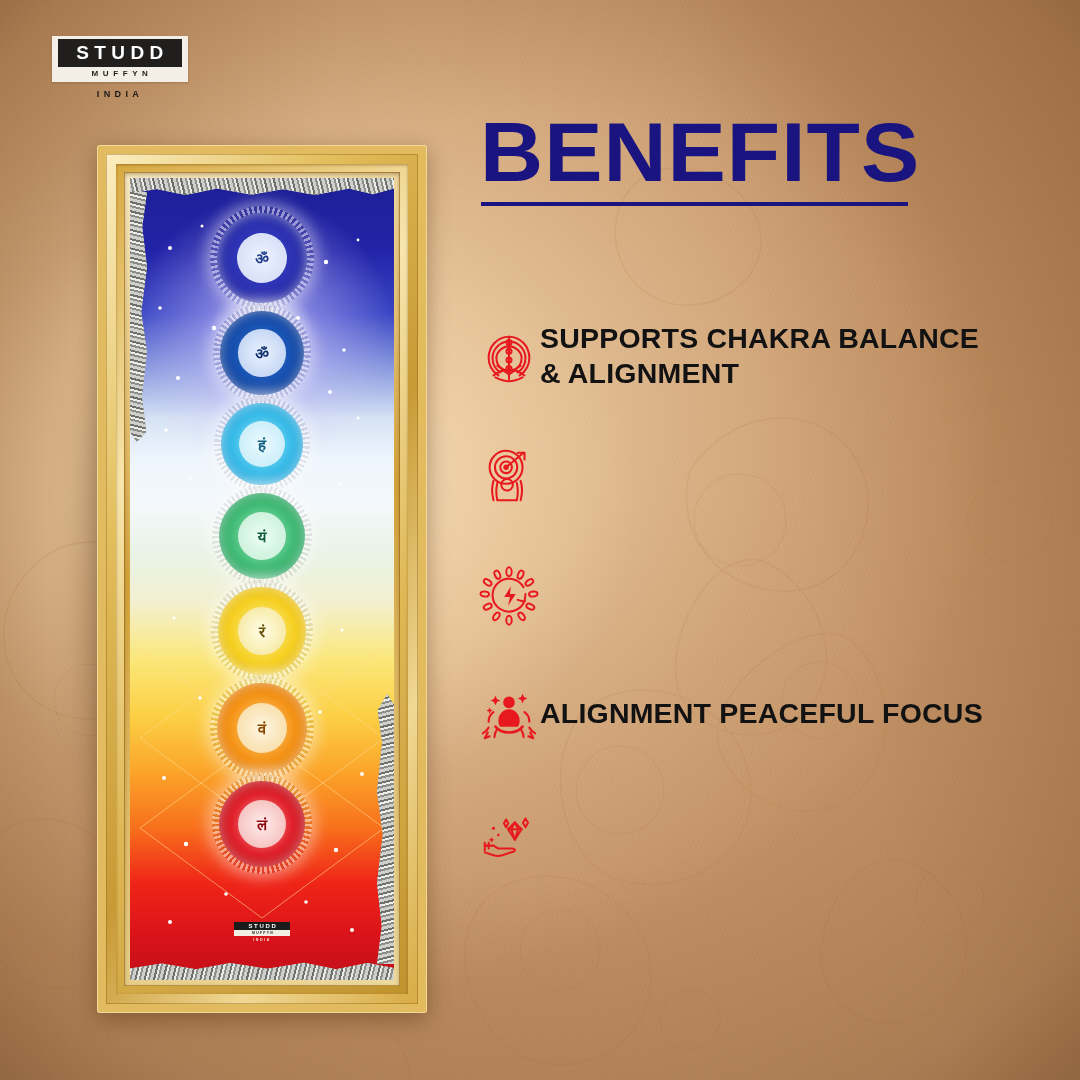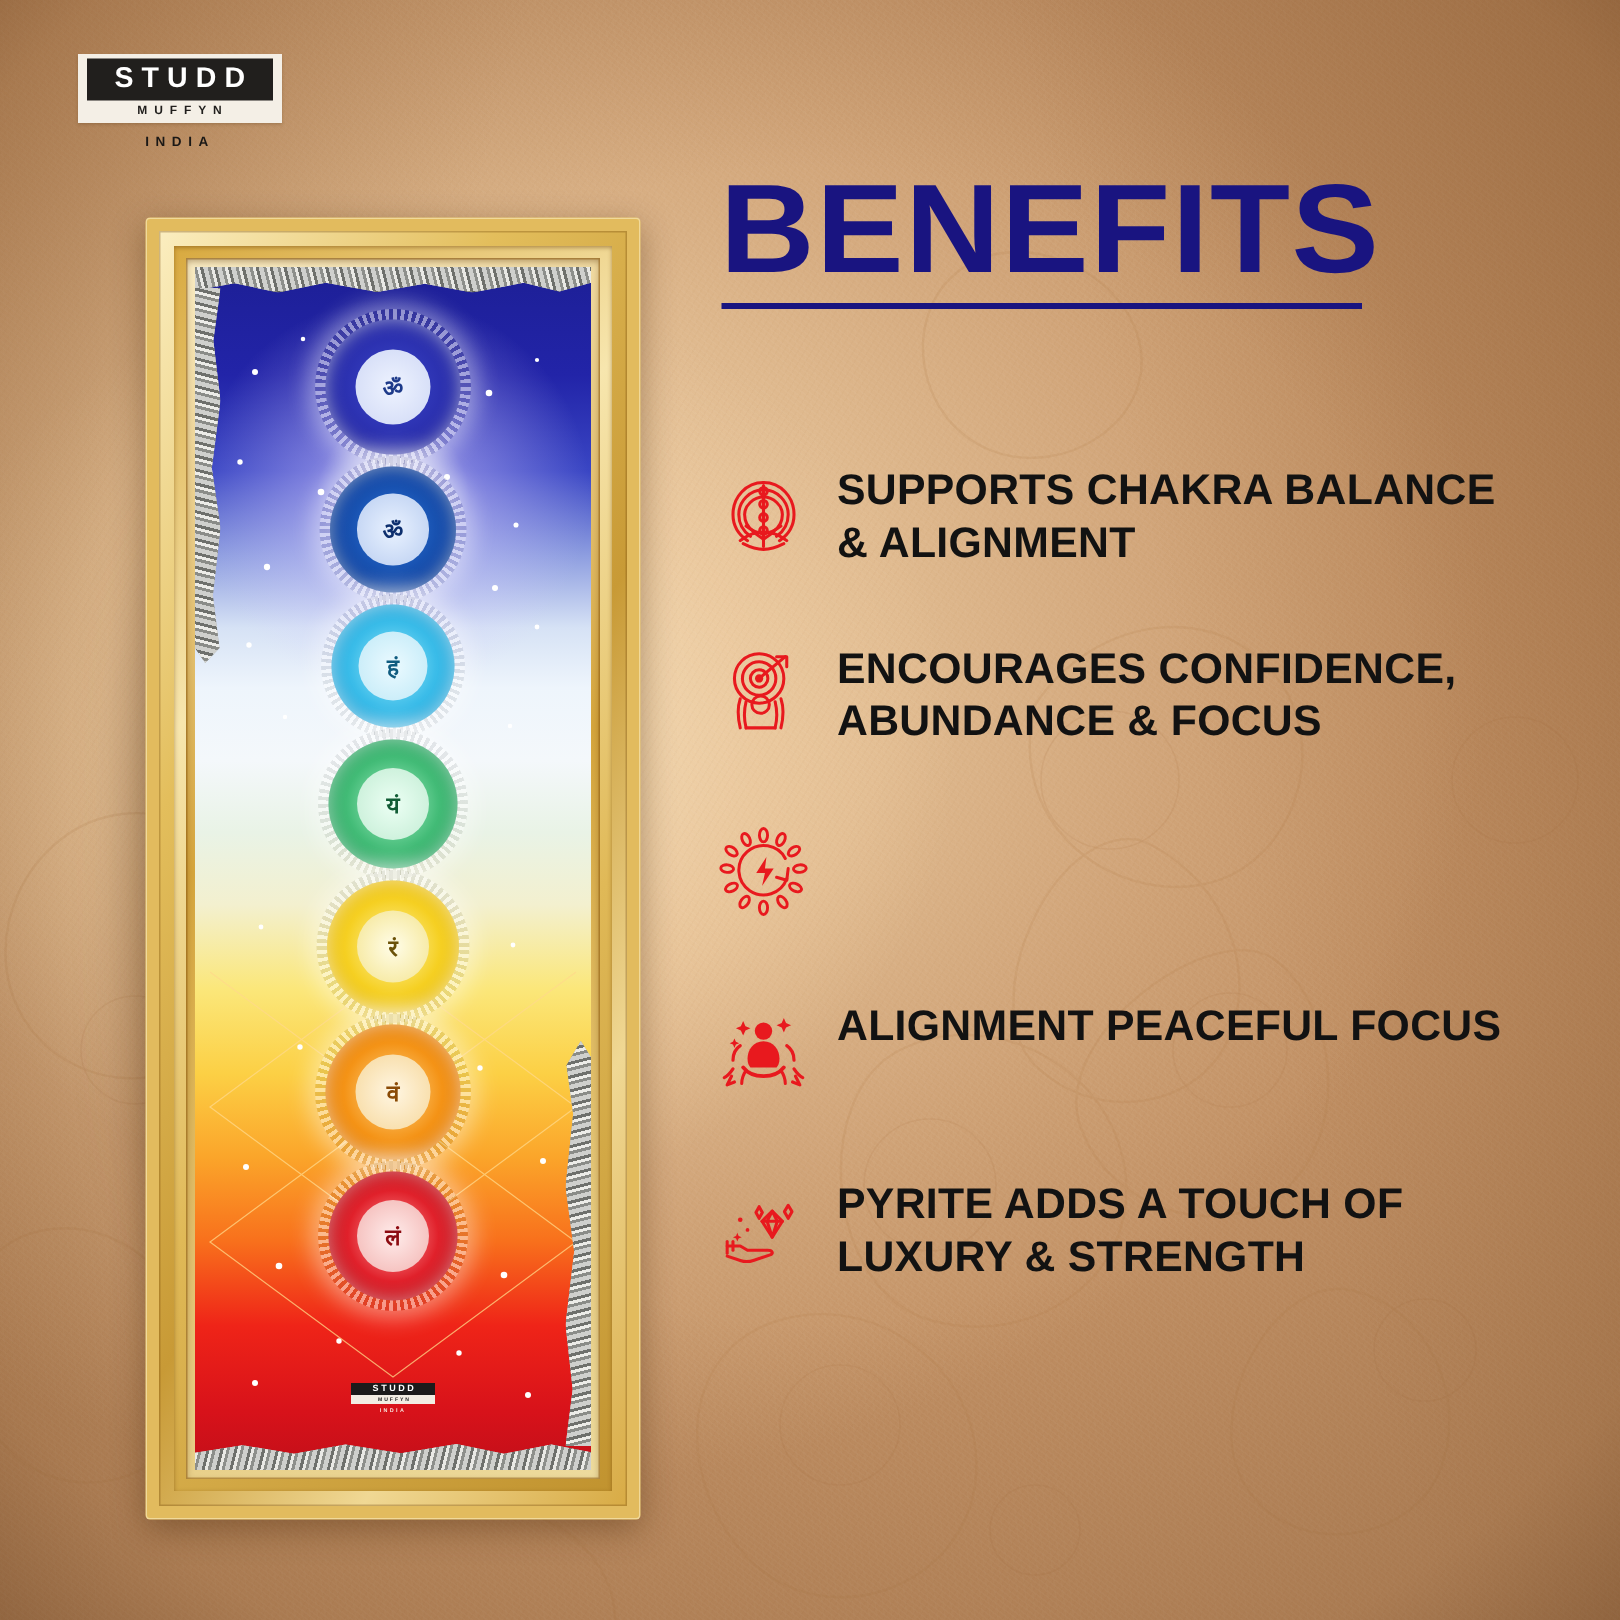--- a/index.html
+++ b/index.html
@@ -179,21 +179,21 @@
     color:#191480; line-height:1;
     font-family:"Liberation Sans", sans-serif;
     transform:scaleX(1.04); transform-origin:left center;
   }
   #title-underline {
     position:absolute; left:3px; top:202px; width:427px; height:4px;
     background:#191480;
   }
   #benefits { position:absolute; left:0; top:306px; width:600px; }
   .benefit {
-    display:flex; align-items:flex-start; gap:18px;
+    display:flex; align-items:center; 
     margin-bottom:23px; min-height:96px;
   }
   .benefit-icon { flex:0 0 62px; width:62px; height:66px; padding-top:6px; }
   .benefit-icon svg { width:62px; height:62px; display:block; }
   .benefit-text {
     font-size:28.5px; font-weight:700; color:#121212;
     line-height:1.22; letter-spacing:.2px; padding-top:4px;
     font-family:"Liberation Sans", sans-serif;
   }
   .benefit-text .l2 { display:block; }
@@ -397,24 +397,20 @@
           <path d="M29 22 L47 7"></path>
           <path d="M41 7h7v7"></path>
           <circle cx="30" cy="40" r="6"></circle>
           <path d="M16 36c-2 6-2 12 0 20"></path>
           <path d="M20 38c-1.5 6-1.5 12 0 18"></path>
           <path d="M44 36c2 6 2 12 0 20"></path>
           <path d="M40 38c1.5 6 1.5 12 0 18"></path>
           <path d="M20 56h20"></path>
         </svg>
       </div>
-      <div class="benefit-text">
-        <span>ENCOURAGES CONFIDENCE,</span>
-        <span class="l2">ABUNDANCE &amp; FOCUS</span>
-      </div>
     </div>
 
     <div class="benefit">
       <div class="benefit-icon">
         <svg viewBox="0 0 64 64" fill="none" stroke="#e8191e" stroke-width="2.1" stroke-linecap="round" stroke-linejoin="round">
           <path d="M47 23a17 17 0 1 0 1 14"></path>
           <path d="M41 36l7 2 1-8"></path>
           <path d="M34 22l-7 11h6l-2 9 8-12h-6z" fill="#e8191e" stroke="none"></path>
           <g stroke-width="2">
             <ellipse cx="32" cy="7" rx="2.8" ry="4.6"></ellipse>
@@ -473,20 +469,16 @@
           <path d="M38 20l-3.5 7 3.5 11 3.5-11z"></path>
           <path d="M49 16l2.6 4.4L49 25l-2.6-4.6z"></path>
           <path d="M29 17l2.2 4L29 25l-2.2-4z"></path>
           <g fill="#e8191e" stroke="none">
             <circle cx="16" cy="26" r="1.6"></circle>
             <circle cx="21" cy="33" r="1.3"></circle>
             <path d="M14 35l.9 2.1 2.1.9-2.1.9L14 41l-.9-2.1-2.1-.9 2.1-.9z"></path>
           </g>
         </svg>
       </div>
-      <div class="benefit-text">
-        <span>PYRITE ADDS A TOUCH OF</span>
-        <span class="l2">LUXURY &amp; STRENGTH</span>
-      </div>
     </div>
 
   </div>
 </div>
 
 </body></html>

